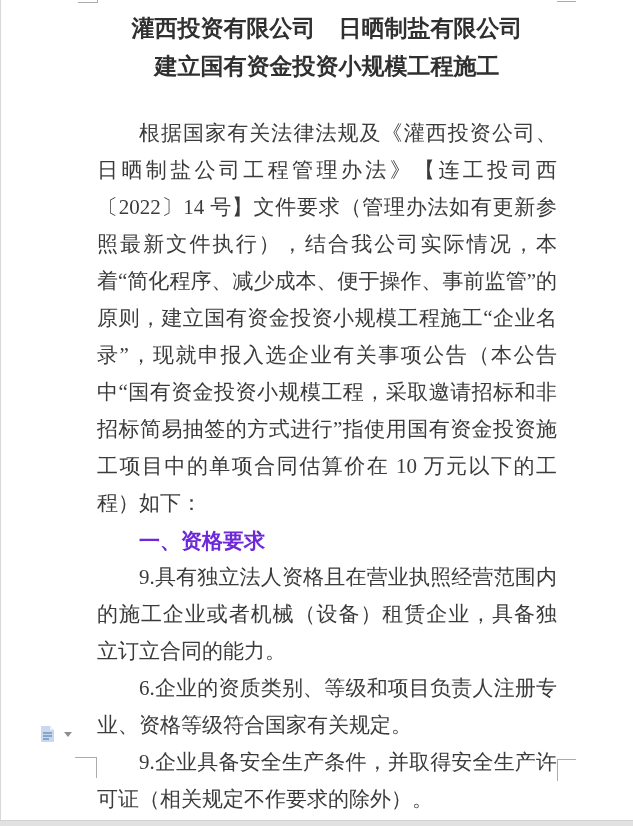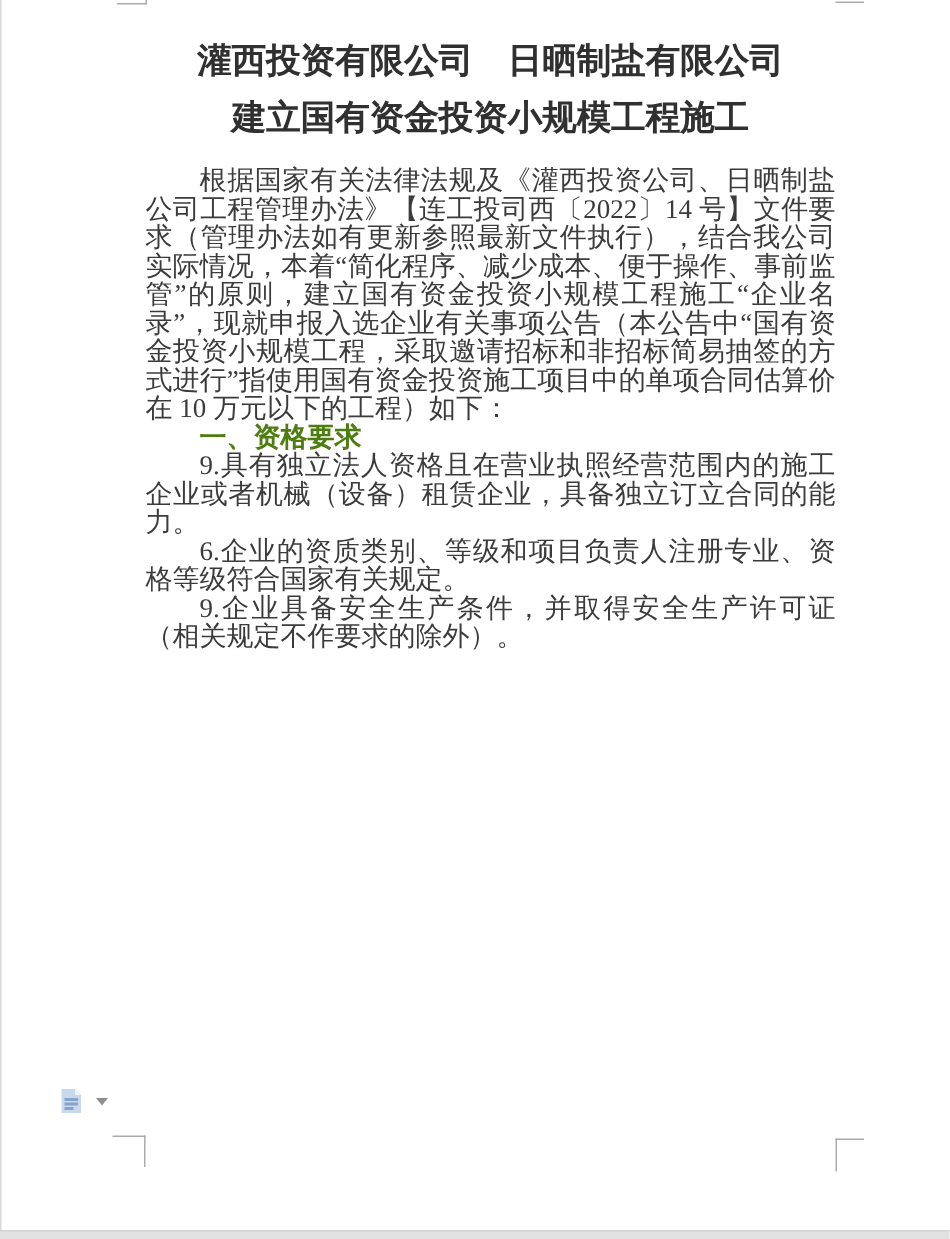--- a/index.html
+++ b/index.html
@@ -20,41 +20,41 @@
   .mark.br-v{left:557px;top:759px;width:1px;height:22px;}
 
   .margin-widget{
     position:absolute;left:36px;top:723px;
     display:flex;align-items:center;gap:6px;
     cursor:pointer;padding:2px;
   }
   .caret{width:0;height:0;border-left:4px solid transparent;border-right:4px solid transparent;border-top:5px solid #8f8f8f;}
 
   .content{
-    position:absolute;left:97px;top:16px;width:460px;
+    position:absolute;left:97px;top:4px;width:460px;
     color:#3b3b3b;
   }
   .title{
     margin-top:5px;
     text-align:center;
     font-family:"Liberation Sans",sans-serif;
     font-weight:bold;
     font-size:23px;line-height:38px;
     color:#303030;
   }
   .bodytext{
-    margin-top:14px;
-    font-size:18px;line-height:19px;
+    margin-top:30px;
+    font-size:21px;line-height:37px;
     text-align:justify;
   }
   .bodytext p{margin:0;text-indent:2em;}
   .bodytext p.heading{
     font-family:"Liberation Sans",sans-serif;
     font-weight:bold;
-    color:#4d7c0f;
+    color:#6d28d9;
     text-align:left;
   }
 </style>
 </head>
 <body>
 
 <div class="left-edge"></div>
 
 <div class="mark tl-h"></div>
 <div class="mark tl-v"></div>

